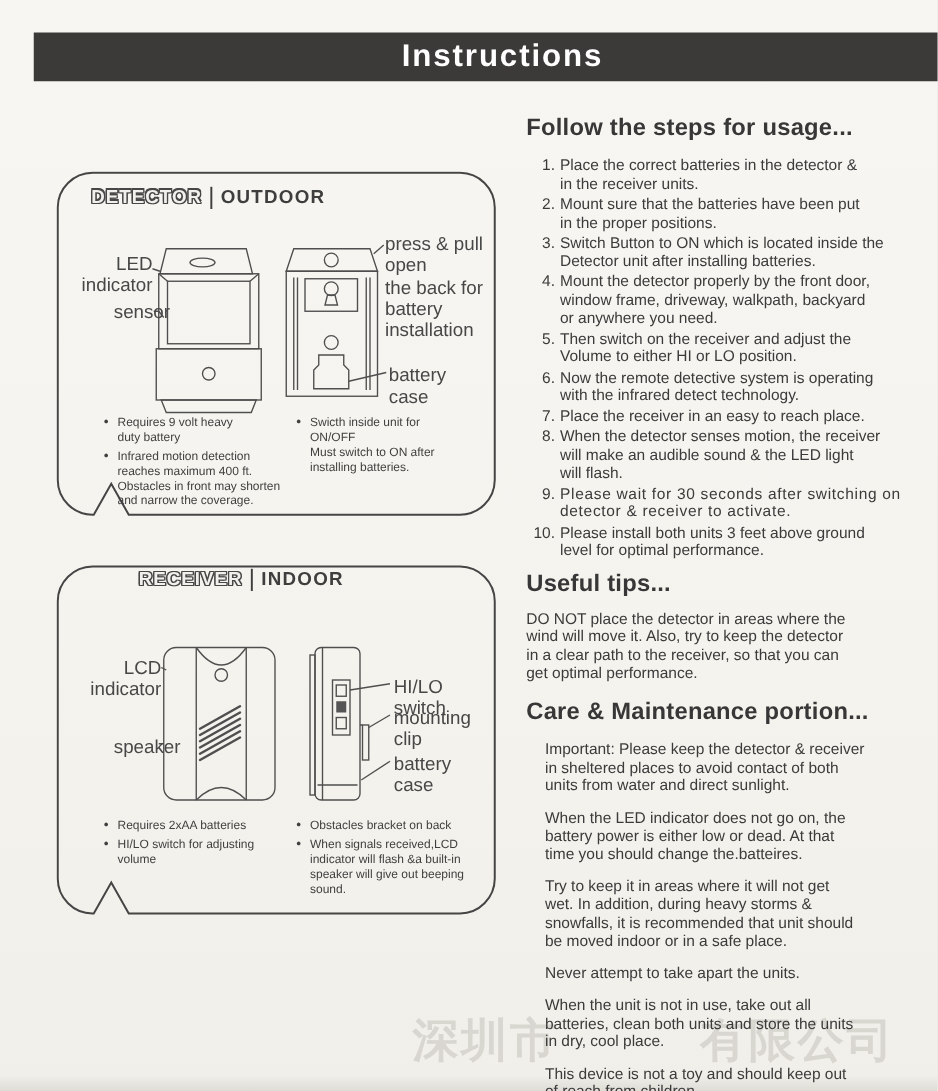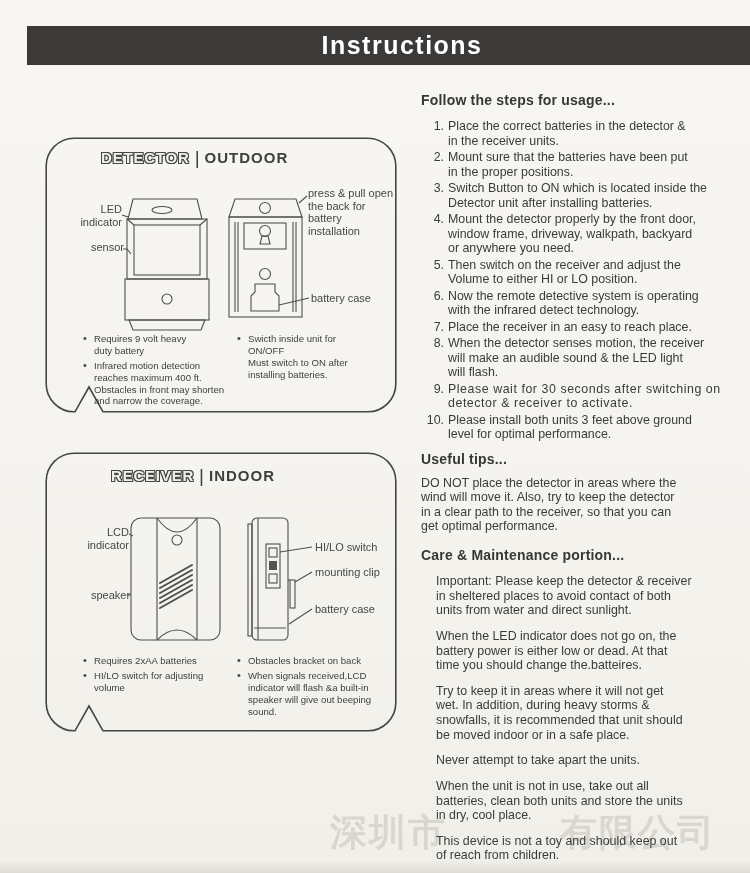--- a/index.html
+++ b/index.html
@@ -9,38 +9,38 @@
   
   .banner{position:absolute;left:27px;top:26px;width:750px;height:39px;background:#3b3a38;
           display:flex;align-items:center;justify-content:center;}
   .banner span{color:#ffffff;font-size:25px;font-weight:bold;letter-spacing:1.5px;}
   
   .panel{position:absolute;left:45px;width:352px;}
   #detector-panel{top:137px;height:276px;}
   #receiver-panel{top:452px;height:280px;}
   .panel > svg.outline{position:absolute;left:0;top:0;}
   .panel-title{position:absolute;display:flex;align-items:baseline;gap:5px;}
-  #detector-panel .panel-title{left:28px;top:9px;margin-left:28px;}
-  #receiver-panel .panel-title{left:34px;top:12px;padding-left:32px;}
+  #detector-panel .panel-title{left:28px;top:9px;}
+  #receiver-panel .panel-title{left:34px;top:0;padding-left:32px;}
   .emboss{font-size:15px;font-weight:800;letter-spacing:.8px;color:#f1f0ec;
           text-shadow:-1px -1px 0 #474747,1px -1px 0 #474747,-1px 1px 0 #474747,1px 1px 0 #474747,
                       0 -1px 0 #474747,0 1px 0 #474747,-1px 0 0 #474747,1px 0 0 #474747;}
   .tdiv{font-size:19px;font-weight:300;color:#3e3e3e;position:relative;top:1px;}
   .tsub{font-size:15px;font-weight:600;letter-spacing:1px;color:#3e3e3e;}
   .diagram{position:absolute;left:0;top:0;}
-  .dlabel{position:absolute;font-size:11px;line-height:1.15;color:#474747;}
+  .dlabel{position:absolute;font-size:15px;line-height:1.15;color:#474747;}
   .pre{white-space:pre-line;}
   .bullets{position:absolute;left:38px;width:290px;display:grid;grid-template-columns:150px 1fr;column-gap:4px;}
   #detector-panel .bullets{top:196px;}
   #receiver-panel .bullets{top:203px;}
   .bul{position:relative;padding-left:11px;margin-bottom:3px;font-size:9.6px;line-height:1.24;color:#3f3f3f;}
   .bul::before{content:"\2022";position:absolute;left:0;top:-1px;font-size:11px;}
   
   .rightcol{position:absolute;left:421px;top:92px;width:320px;z-index:2;}
-  .sec-head{font-size:14px;font-weight:bold;color:#373737;letter-spacing:.2px;}
+  .sec-head{font-size:19px;font-weight:bold;color:#373737;letter-spacing:.2px;}
   .steps{margin-top:11px;}
   .step{display:flex;margin-bottom:2px;font-size:12.4px;line-height:1.17;}
   .step .n{width:23px;flex:none;text-align:right;margin-right:4px;}
   .step .t{flex:1;}
   .step.sp .t{letter-spacing:.55px;}
   .tips-head{margin-top:9px;}
   .body-par{margin-top:9px;font-size:12.4px;line-height:1.18;}
   .care-head{margin-top:13px;}
   .care-par{padding-left:15px;margin-top:11px;font-size:12.4px;line-height:1.18;}
   

